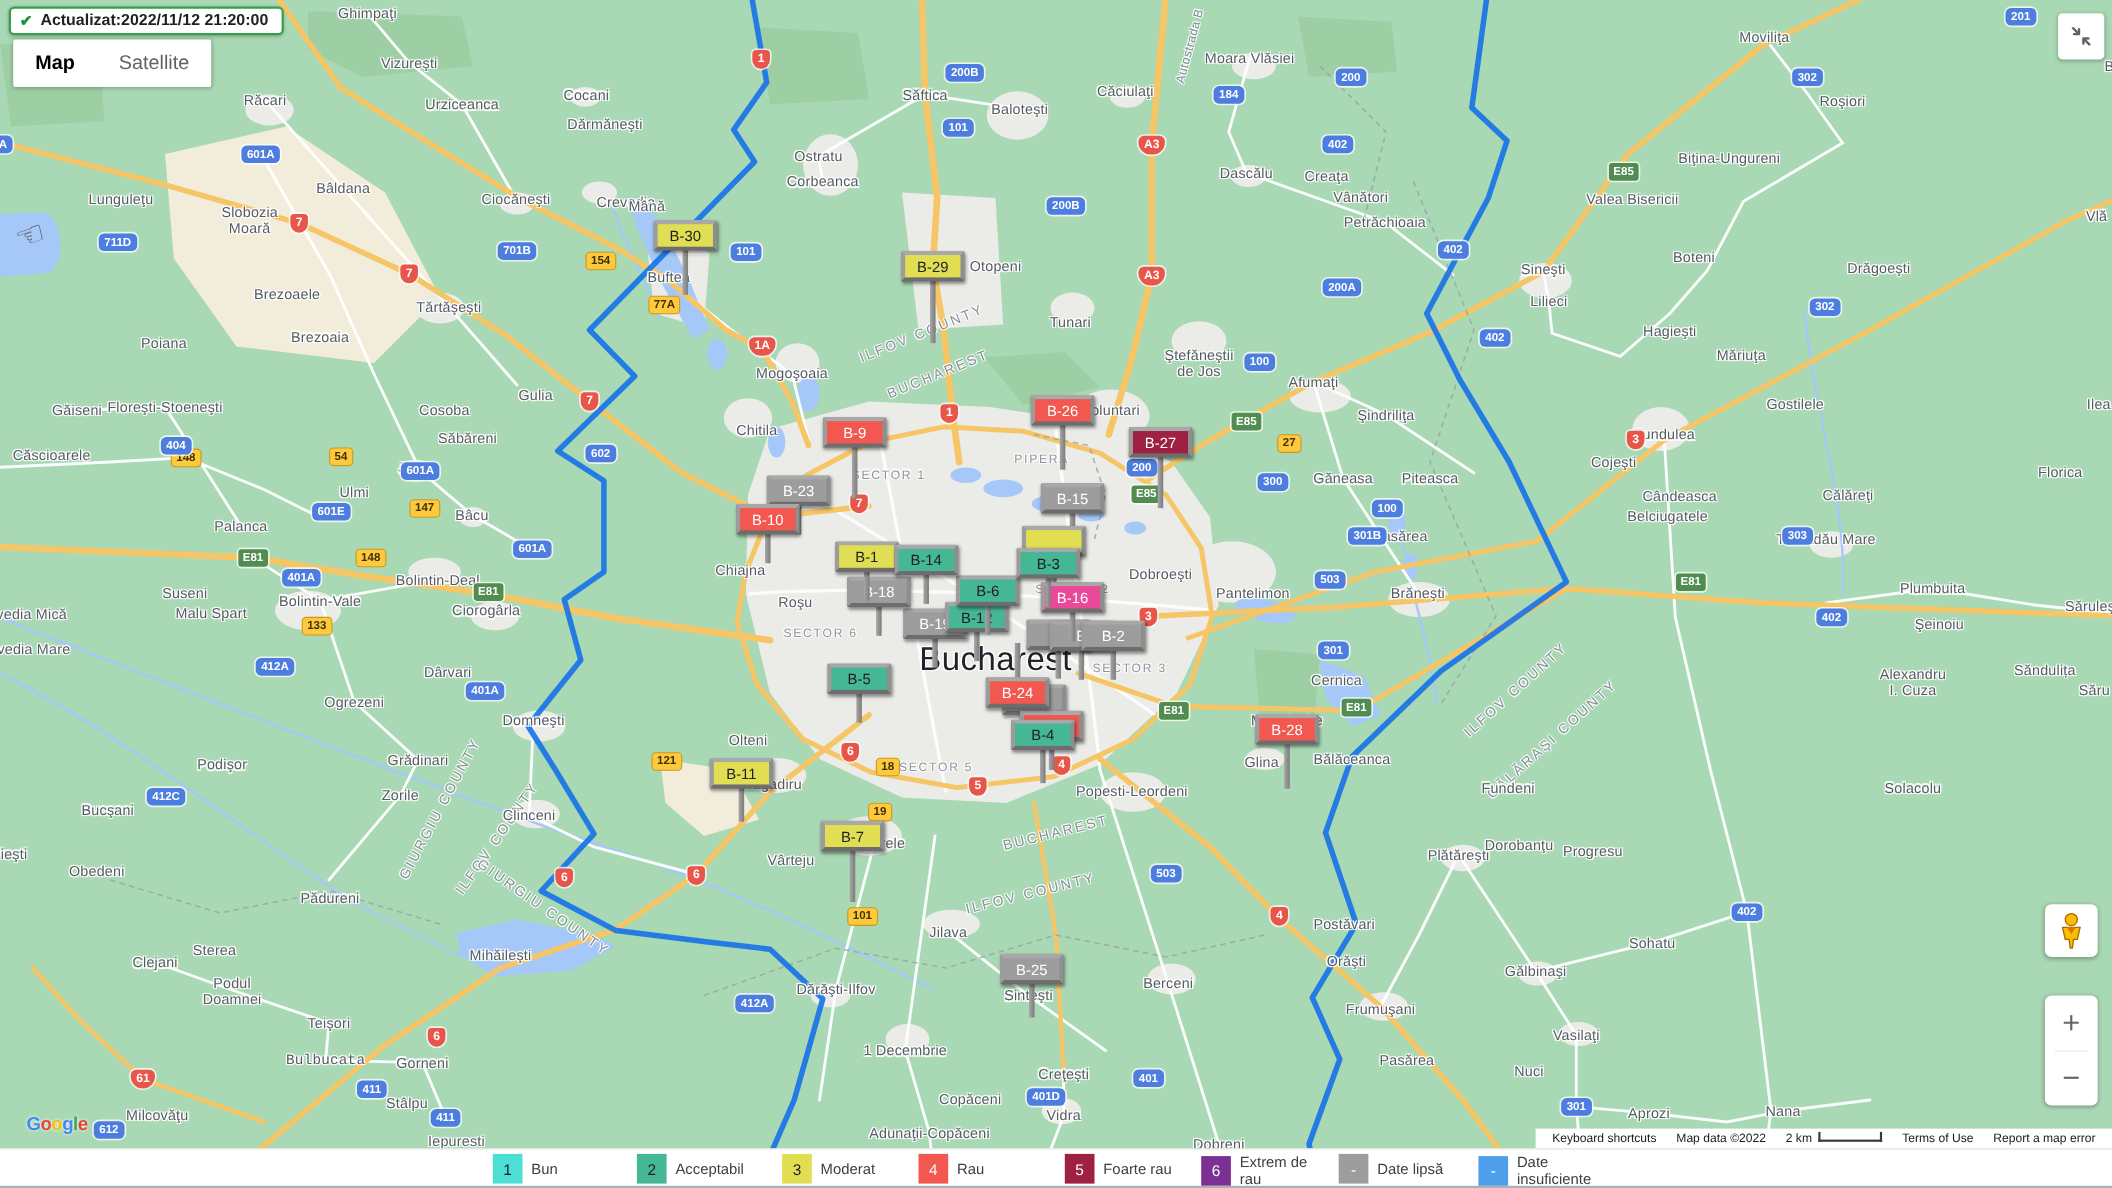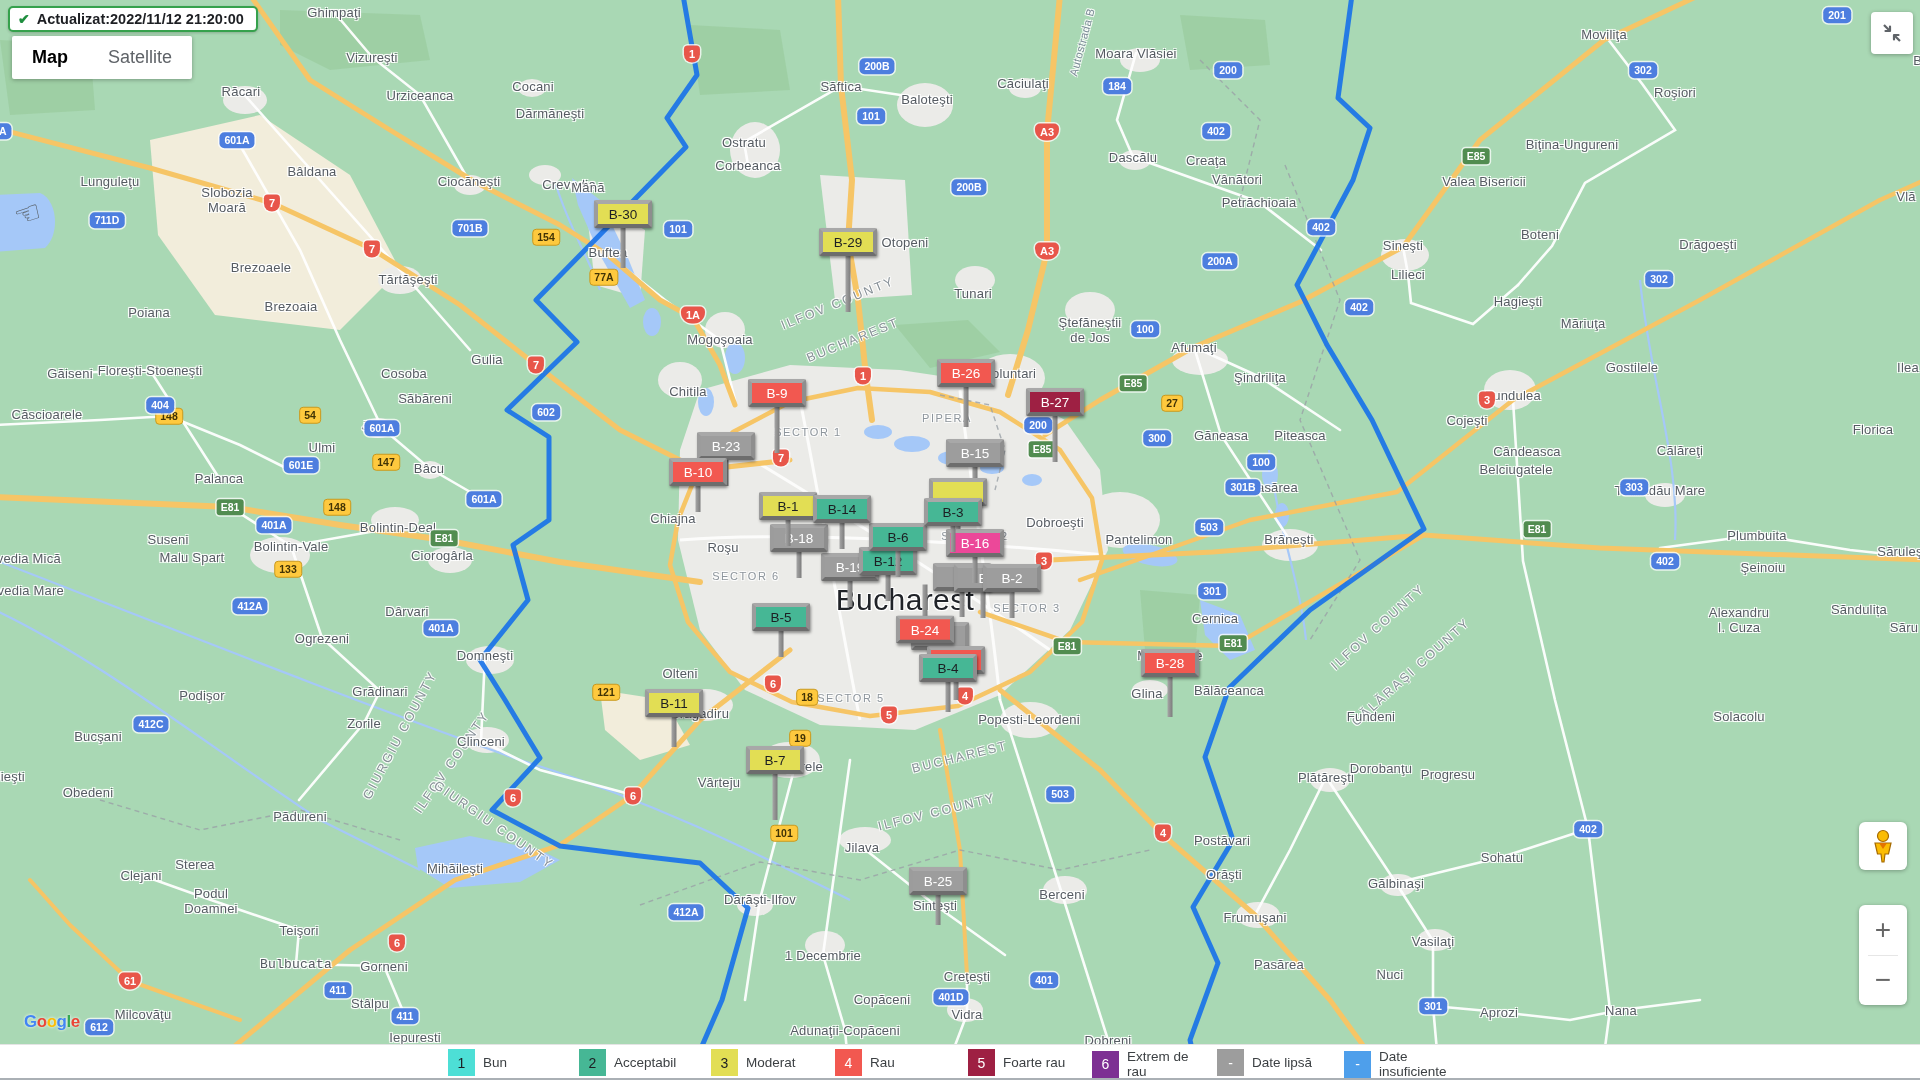--- a/index.html
+++ b/index.html
@@ -649,20 +649,27 @@
   </div>
 
   <div id="zoomctl">
     <div class="zb">+</div>
     <div class="div"></div>
     <div class="zb">−</div>
   </div>
 
   <div id="google-logo"><span style="color: rgb(66, 133, 244);">G</span><span style="color: rgb(234, 67, 53);">o</span><span style="color: rgb(251, 188, 5);">o</span><span style="color: rgb(66, 133, 244);">g</span><span style="color: rgb(52, 168, 83);">l</span><span style="color: rgb(234, 67, 53);">e</span></div>
 
+  <div id="attribution">
+      <div class="ai">Keyboard shortcuts</div>
+      <div class="ai">Map data ©2022</div>
+      <div class="ai">2 km<span class="scalebar"></span></div>
+      <div class="ai">Terms of Use</div>
+      <div class="ai">Report a map error</div>
+    </div>
 
   <div id="legend">
     <div id="legend-inner">
         <div class="lg" style="left: 448px;">
           <div class="sq" style="background: rgb(77, 223, 214); color: rgb(29, 31, 35);">1</div>
           <div class="lt">Bun</div>
         </div>
         <div class="lg" style="left: 579px;">
           <div class="sq" style="background: rgb(70, 183, 149); color: rgb(29, 31, 35);">2</div>
           <div class="lt">Acceptabil</div>

